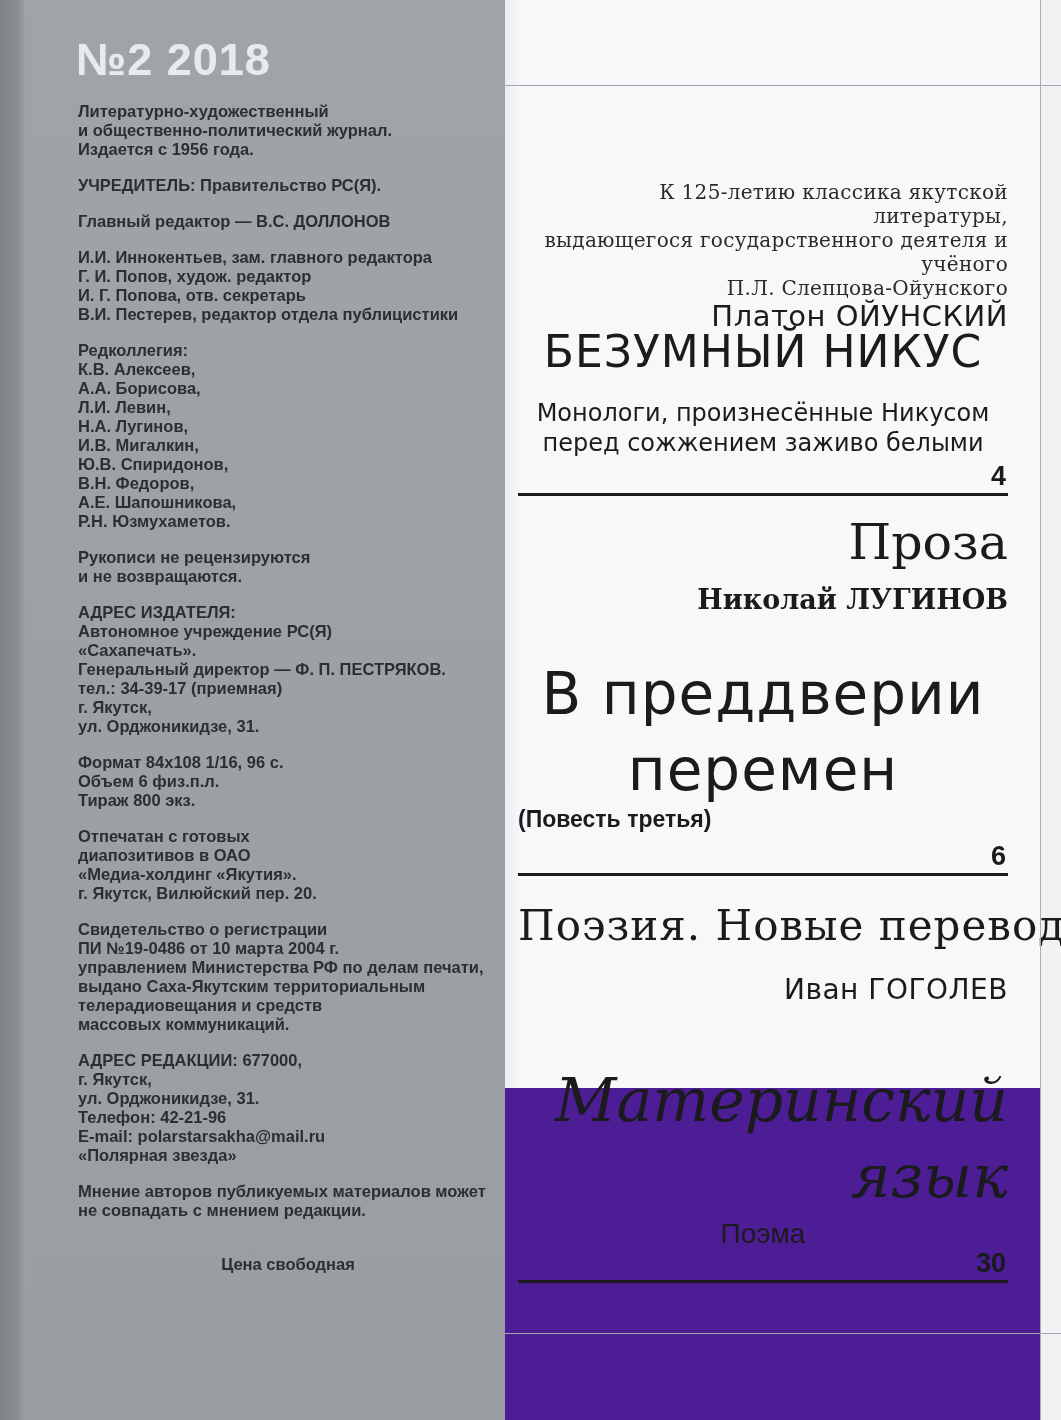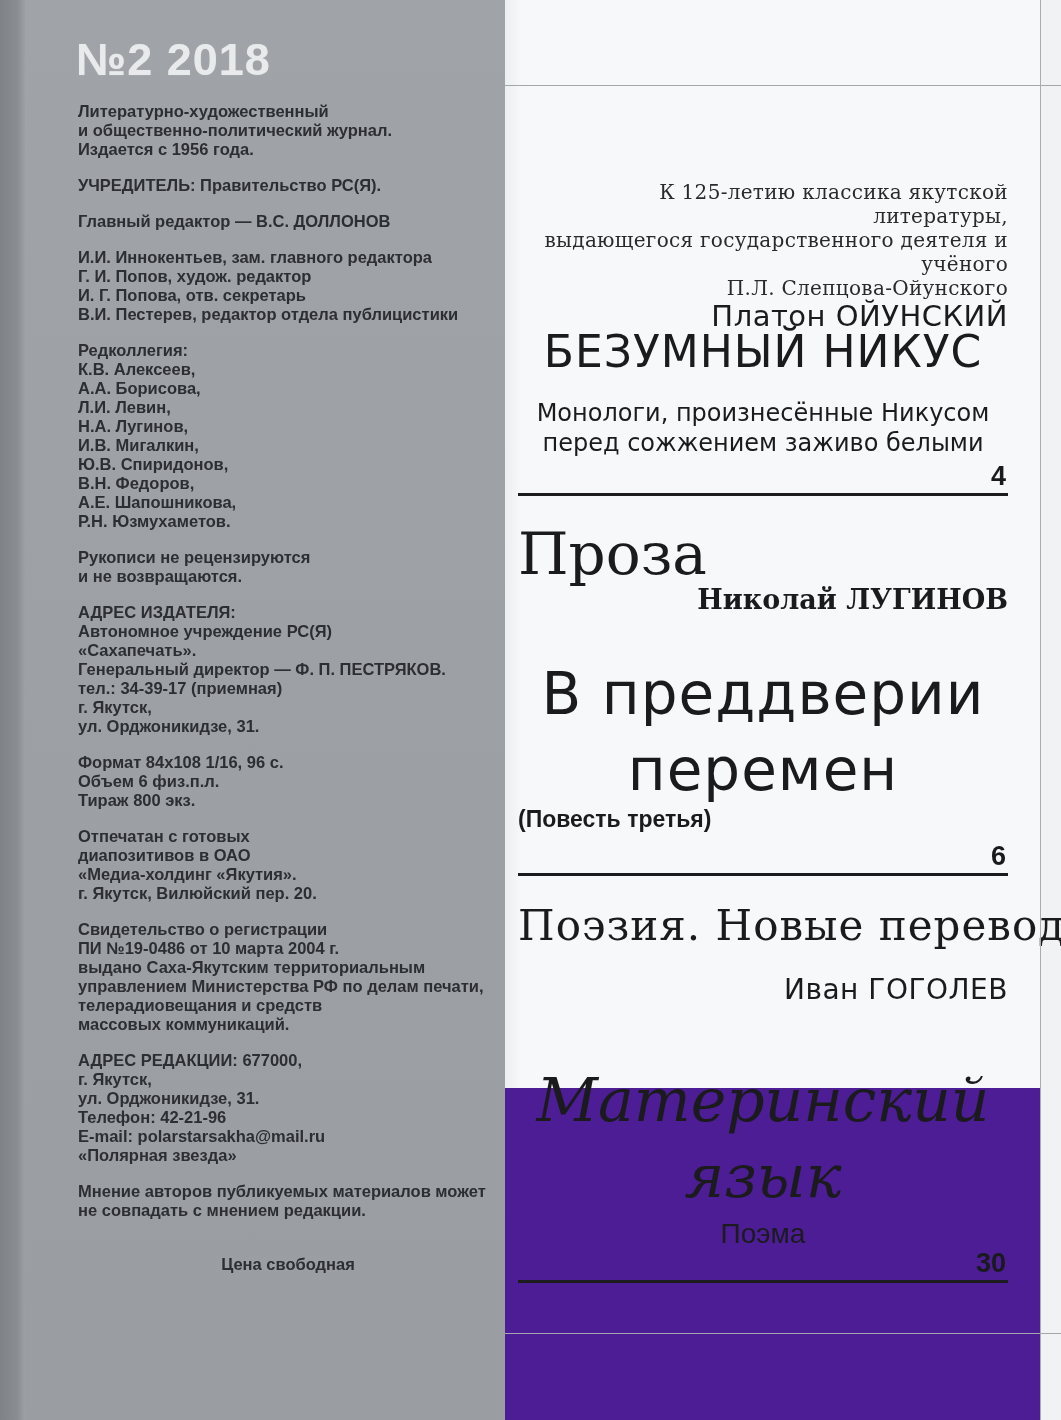--- a/index.html
+++ b/index.html
@@ -128,23 +128,23 @@
   .toc-rule-1 { top: 463px; }
   .toc-rule-2 { top: 843px; }
   .toc-rule-3 { top: 1250px; }
 
   .section-serif {
     font-family: "DejaVu Serif", serif;
     font-weight: 400;
     color: #1b1b1d;
   }
   .section-prose {
-    top: 521px;
-    text-align: left;
-    font-size: 58px;
+    top: 510px;
+    text-align: right;
+    font-size: 49px;
     line-height: 66px;
   }
   .author-2 {
     top: 584px;
     text-align: right;
     font-family: "DejaVu Serif", serif;
     font-weight: bold;
     font-size: 27px;
   }
   .title-2 {
@@ -165,21 +165,21 @@
   .section-poetry {
     top: 901px;
     text-align: center;
     font-size: 42px;
     letter-spacing: 1px;
     white-space: nowrap;
   }
   .author-3 { top: 973px; font-size: 28px; }
   .title-3 {
     top: 1062px;
-    text-align: center;
+    text-align: right;
     font-family: "DejaVu Serif", serif;
     font-style: italic;
     font-size: 60px;
     line-height: 76px;
   }
   .subtitle-3 {
     top: 1218px;
     text-align: center;
     font-family: "Liberation Sans", sans-serif;
     font-size: 28px;
@@ -243,22 +243,22 @@
         </div>
       <div class="para">
           <div>Отпечатан с готовых</div>
           <div>диапозитивов в ОАО</div>
           <div>«Медиа-холдинг «Якутия».</div>
           <div>г. Якутск, Вилюйский пер. 20.</div>
         </div>
       <div class="para">
           <div>Свидетельство о регистрации</div>
           <div>ПИ №19-0486 от 10 марта 2004 г.</div>
+          <div>управлением Министерства РФ по делам печати,</div>
           <div>выдано Саха-Якутским территориальным</div>
-          <div>управлением Министерства РФ по делам печати,</div>
           <div>телерадиовещания и средств</div>
           <div>массовых коммуникаций.</div>
         </div>
       <div class="para">
           <div>АДРЕС РЕДАКЦИИ: 677000,</div>
           <div>г. Якутск,</div>
           <div>ул. Орджоникидзе, 31.</div>
           <div>Телефон: 42-21-96</div>
           <div>E-mail: polarstarsakha@mail.ru</div>
           <div>«Полярная звезда»</div>

